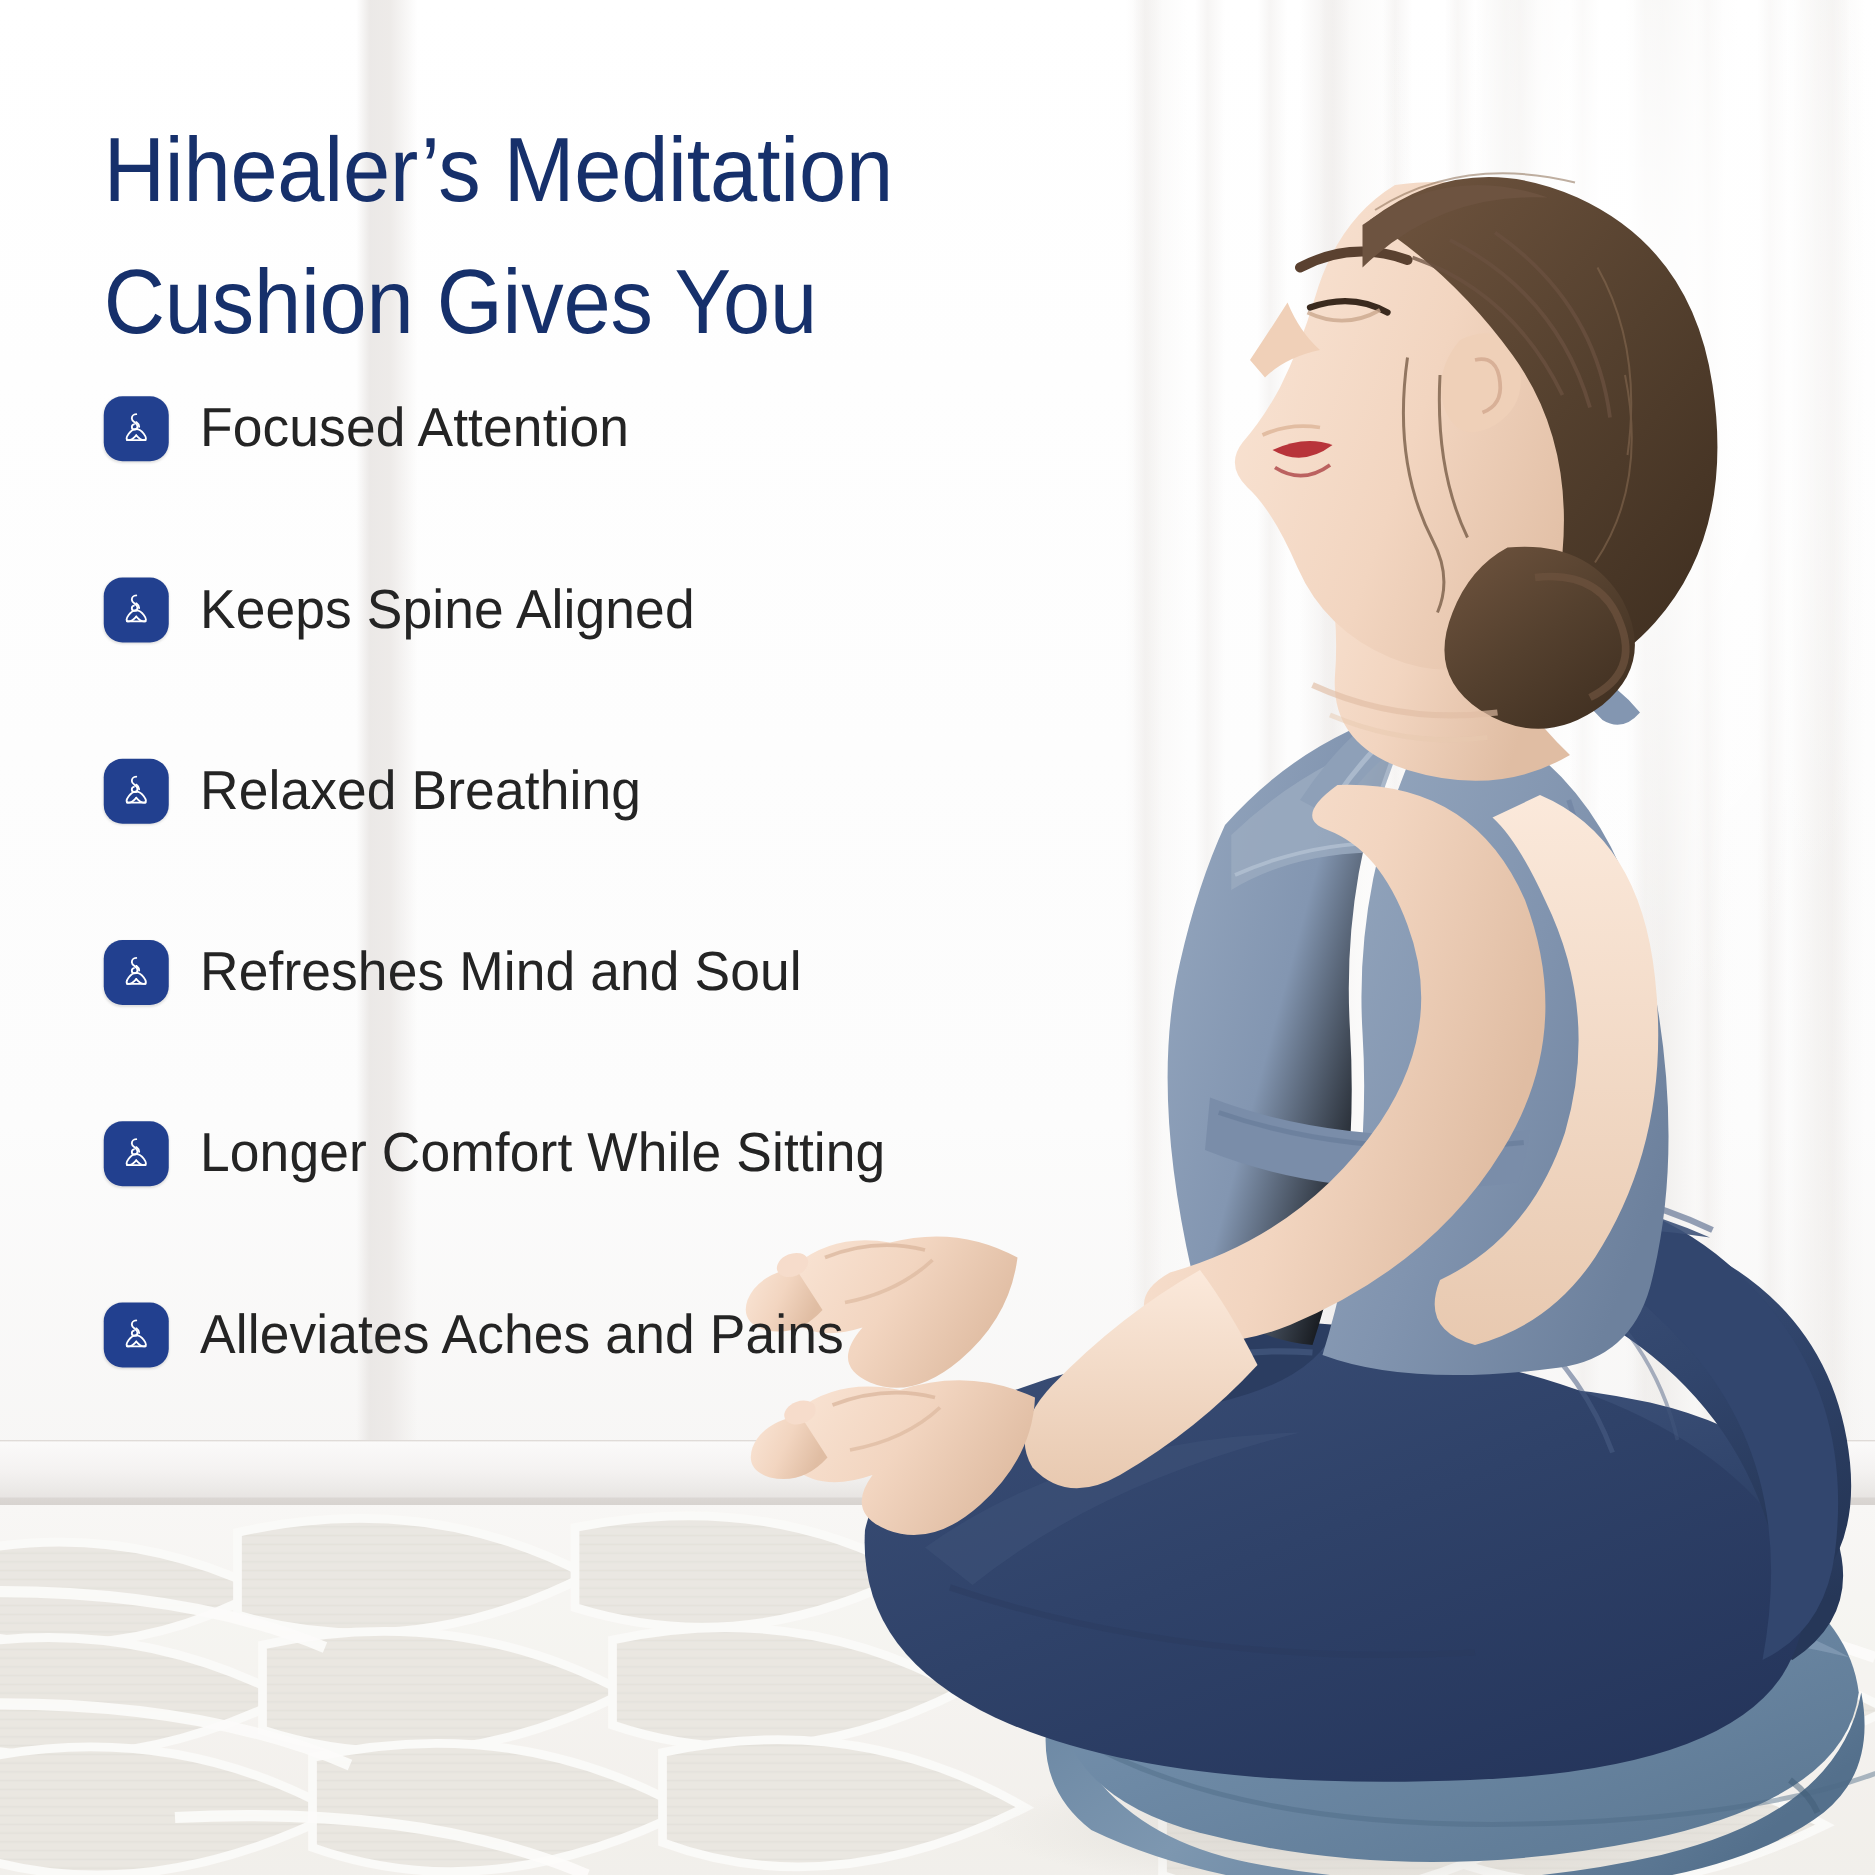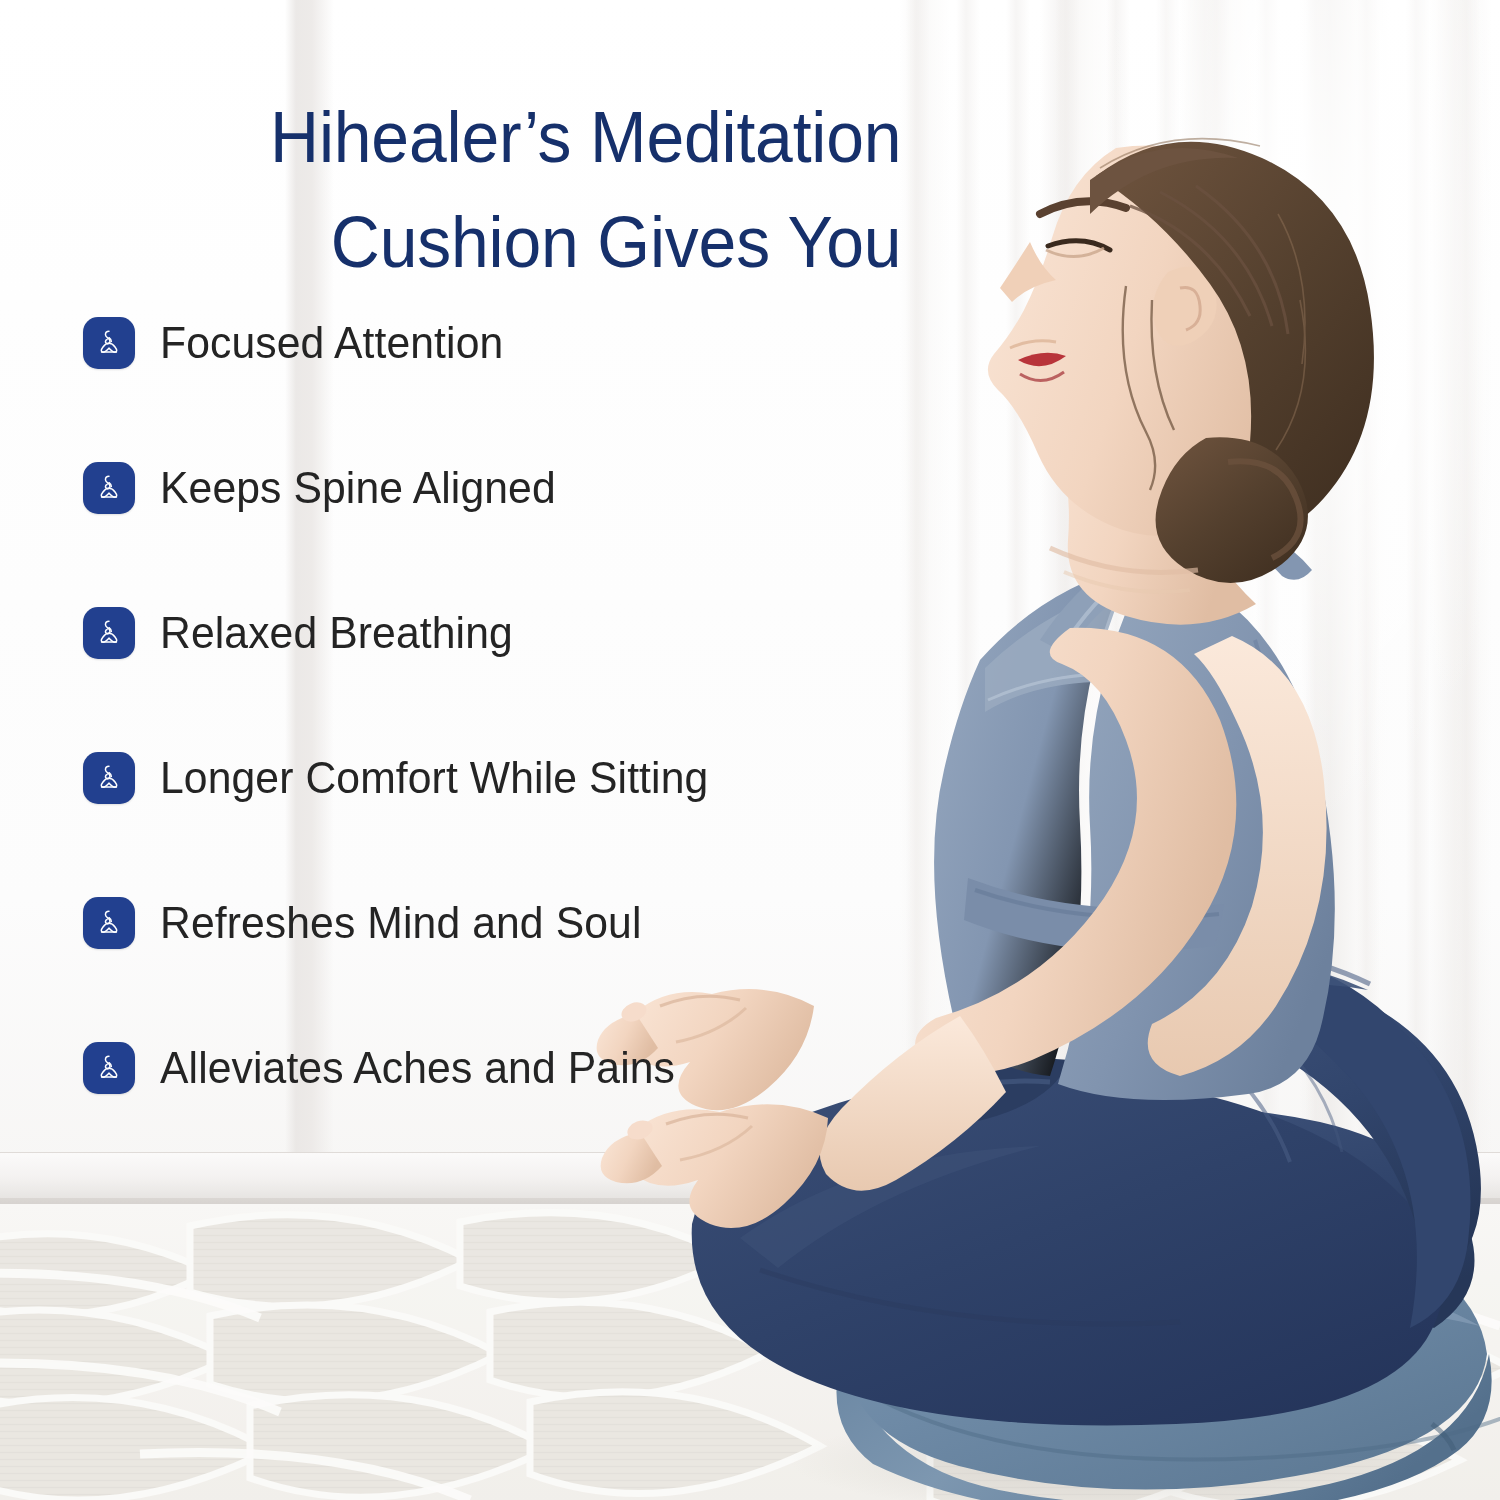--- a/index.html
+++ b/index.html
@@ -5,21 +5,20 @@
 <style>
   * { margin:0; padding:0; box-sizing:border-box; }
   html,body { width:1500px; height:1500px; overflow:hidden; background:#ffffff; }
   body { font-family:"Liberation Sans", sans-serif; }
 
   #stage {
     position:relative;
     width:1500px; height:1500px;
     background:#fdfdfd;
     overflow:hidden;
-    text-align:right;
   }
 
   
   .bg-room {
     position:absolute; inset:0;
     background:
       linear-gradient(180deg, #ffffff 0%, #fcfcfc 60%, #f7f6f5 78%, #f2f1ef 100%);
   }
   .curtain-field {
     position:absolute; left:0; top:0; width:1500px; height:1210px;
@@ -525,36 +524,36 @@
         <svg width="34" height="34" viewBox="0 0 48 48" aria-hidden="true">
           <g fill="none" stroke="#ffffff" stroke-width="2.1" stroke-linecap="round" stroke-linejoin="round">
             <path d="M24 7.5c-3.4 0-5 2.5-5 4.8 0 2.4 2.1 3.7 3.6 4.9 1.6 1.2 2.8 2.4 2.8 4.3 0 2-1.5 3.4-3.3 3.4-1.7 0-3.1-1.2-3.1-2.9 0-1.5 1-2.6 2.3-2.9"></path>
             <path d="M24 16.5c2 1.5 3.3 3.2 3.3 5.3"></path>
             <path d="M24 24.5c-3.6 0-6.6 2.6-8.5 5.2-1.4 1.9-2.4 3.6-2.4 5 0 1.3 1 2.2 2.4 2.2 2.6 0 5.6-2.3 8.5-5.5"></path>
             <path d="M24 24.5c3.6 0 6.6 2.6 8.5 5.2 1.4 1.9 2.4 3.6 2.4 5 0 1.3-1 2.2-2.4 2.2-2.6 0-5.6-2.3-8.5-5.5"></path>
             <path d="M13.5 36.8h21"></path>
           </g>
         </svg>
       </span>
-      <span class="benefit-label">Longer Comfort While Sitting</span>
+      <span class="benefit-label">Refreshes Mind and Soul</span>
     </li>
 
     <li class="benefit-row">
       <span class="badge">
         <svg width="34" height="34" viewBox="0 0 48 48" aria-hidden="true">
           <g fill="none" stroke="#ffffff" stroke-width="2.1" stroke-linecap="round" stroke-linejoin="round">
             <path d="M24 7.5c-3.4 0-5 2.5-5 4.8 0 2.4 2.1 3.7 3.6 4.9 1.6 1.2 2.8 2.4 2.8 4.3 0 2-1.5 3.4-3.3 3.4-1.7 0-3.1-1.2-3.1-2.9 0-1.5 1-2.6 2.3-2.9"></path>
             <path d="M24 16.5c2 1.5 3.3 3.2 3.3 5.3"></path>
             <path d="M24 24.5c-3.6 0-6.6 2.6-8.5 5.2-1.4 1.9-2.4 3.6-2.4 5 0 1.3 1 2.2 2.4 2.2 2.6 0 5.6-2.3 8.5-5.5"></path>
             <path d="M24 24.5c3.6 0 6.6 2.6 8.5 5.2 1.4 1.9 2.4 3.6 2.4 5 0 1.3-1 2.2-2.4 2.2-2.6 0-5.6-2.3-8.5-5.5"></path>
             <path d="M13.5 36.8h21"></path>
           </g>
         </svg>
       </span>
-      <span class="benefit-label">Refreshes Mind and Soul</span>
+      <span class="benefit-label">Longer Comfort While Sitting</span>
     </li>
 
     <li class="benefit-row">
       <span class="badge">
         <svg width="34" height="34" viewBox="0 0 48 48" aria-hidden="true">
           <g fill="none" stroke="#ffffff" stroke-width="2.1" stroke-linecap="round" stroke-linejoin="round">
             <path d="M24 7.5c-3.4 0-5 2.5-5 4.8 0 2.4 2.1 3.7 3.6 4.9 1.6 1.2 2.8 2.4 2.8 4.3 0 2-1.5 3.4-3.3 3.4-1.7 0-3.1-1.2-3.1-2.9 0-1.5 1-2.6 2.3-2.9"></path>
             <path d="M24 16.5c2 1.5 3.3 3.2 3.3 5.3"></path>
             <path d="M24 24.5c-3.6 0-6.6 2.6-8.5 5.2-1.4 1.9-2.4 3.6-2.4 5 0 1.3 1 2.2 2.4 2.2 2.6 0 5.6-2.3 8.5-5.5"></path>
             <path d="M24 24.5c3.6 0 6.6 2.6 8.5 5.2 1.4 1.9 2.4 3.6 2.4 5 0 1.3-1 2.2-2.4 2.2-2.6 0-5.6-2.3-8.5-5.5"></path>

